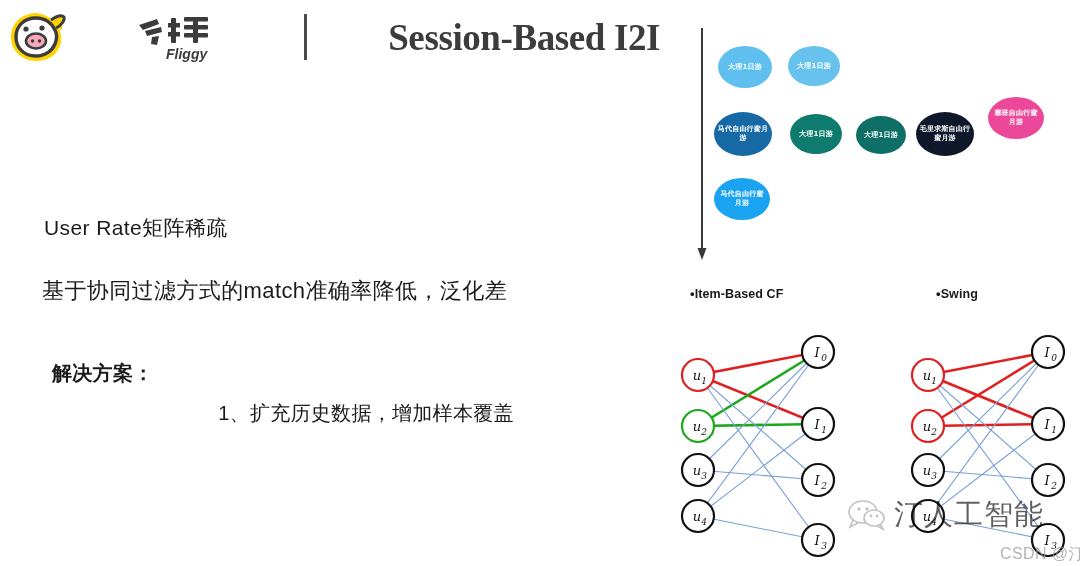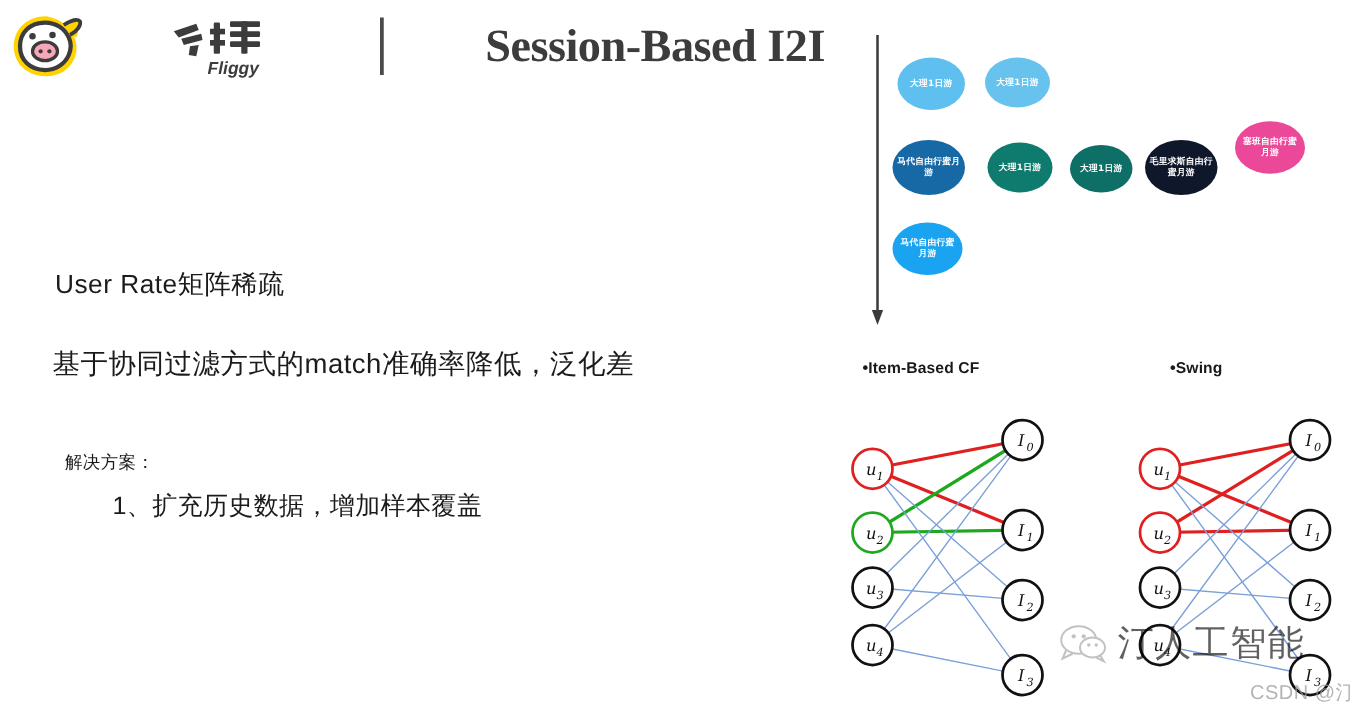--- a/index.html
+++ b/index.html
@@ -20,22 +20,22 @@
   .title{
     font-size:37px;font-weight:bold;color:#3c3c3c;
     letter-spacing:-0.4px;white-space:nowrap;line-height:1;
     font-family:Liberation Serif, serif;
   }
 
   
   .body-text{position:absolute;left:42px;top:185px;width:600px;color:#1b1b1b;margin-top:30px;}
   .line-lead{font-size:21px;line-height:1.2;margin:0 0 38px 2px;letter-spacing:.4px;}
   .line-sub{font-size:22px;line-height:1.2;margin:0 0 56px 0;letter-spacing:.4px;}
-  .sol-title{font-size:14px;line-height:1.2;margin:0 0 14px 10px;letter-spacing:.3px;}
-  .sol-item{font-size:20px;line-height:1.45;margin:0 0 2px 48px;letter-spacing:.3px;}
+  .sol-title{font-size:20px;line-height:1.2;margin:0 0 14px 10px;letter-spacing:.3px;font-weight:bold;}
+  .sol-item{font-size:20px;line-height:1.45;margin:0 0 2px 48px;letter-spacing:.3px;text-align:center;}
 
   
   .session{position:absolute;left:676px;top:14px;width:400px;height:250px;}
   .axis{position:absolute;left:20px;top:14px;width:12px;height:232px;}
   .oval{
     position:absolute;border-radius:50%;
     display:flex;align-items:center;justify-content:center;
     color:#ffffff;font-size:7px;line-height:1.25;font-weight:bold;
     text-align:center;letter-spacing:.2px;
     font-family:"DejaVu Sans","Liberation Sans",sans-serif;

